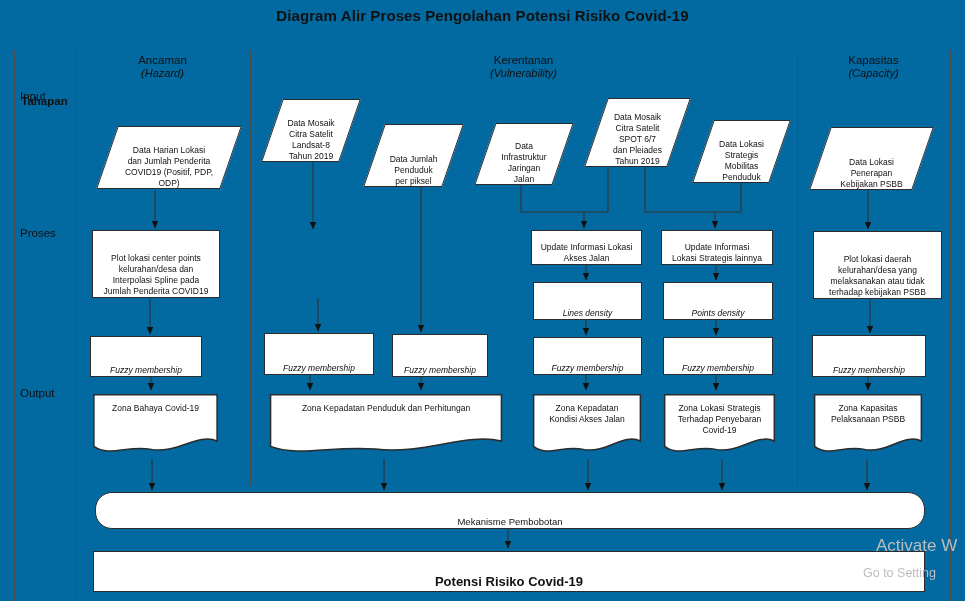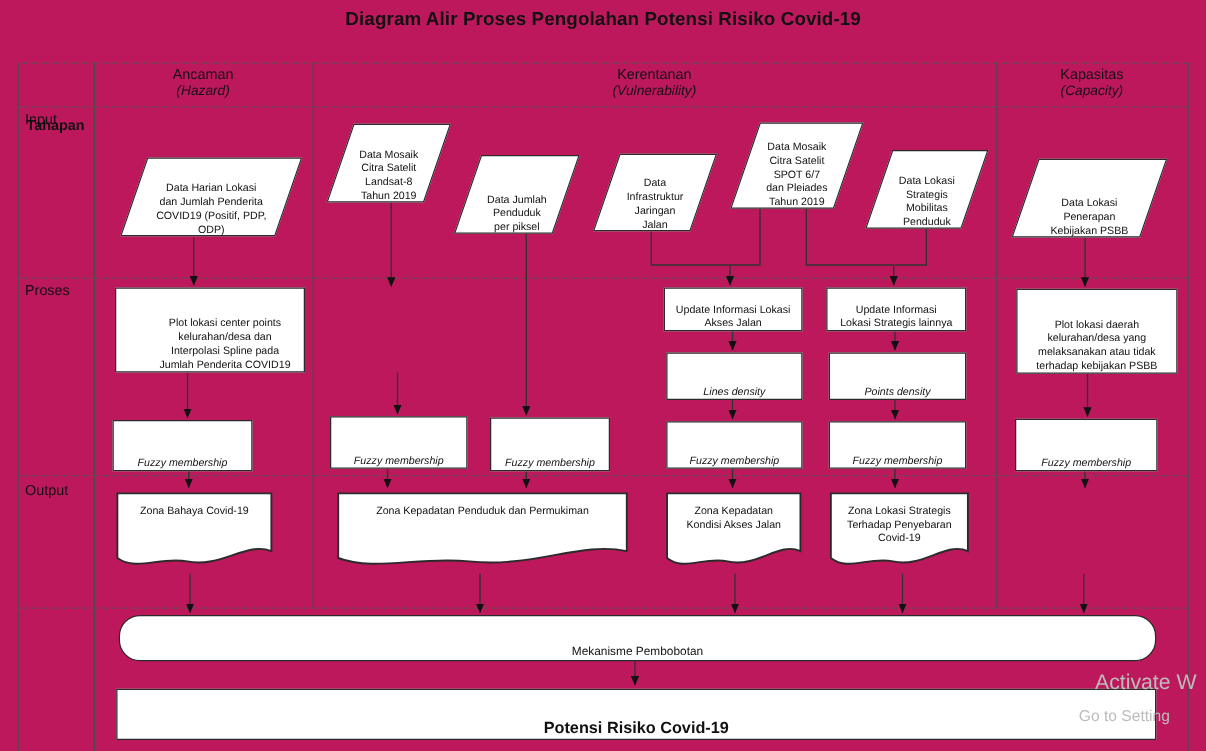--- a/index.html
+++ b/index.html
@@ -1,16 +1,16 @@
 <!DOCTYPE html>
 <html><head>
 <meta charset="utf-8">
 <style>
   html,body{margin:0;padding:0;background:#fff;}
-  .stage{position:relative;width:965px;height:601px;background:#be185d;overflow:hidden;
+  .stage{position:relative;width:965px;height:601px;background:#0369a1;overflow:hidden;
          font-family:"Liberation Sans",sans-serif;color:#111;}
   .title{position:absolute;top:7px;left:0;width:100%;text-align:center;
          font-size:15px;font-weight:bold;letter-spacing:.1px;}
   .vline{position:absolute;width:0;border-left:1.3px solid #4a4a4a;}
   .hline{position:absolute;height:0;border-top:1.6px dotted #555;}
   .corner{position:absolute;left:14px;top:55px;width:61px;text-align:center;
           font-weight:bold;font-size:11.5px;margin-top:40px;}
   .rowlabel{position:absolute;left:20px;font-size:11.5px;}
   .colheader{position:absolute;top:53px;text-align:center;font-size:11.5px;
              font-weight:normal;line-height:1.25;}
@@ -144,21 +144,21 @@
 Strategis
 Mobilitas
 Penduduk</div>
     </div>
     <div class="node parallelogram" style="left: 808px; top: 127px; width: 127px; height: 63px;">
       <span class="pshape"></span>
       <div class="txt">Data Lokasi
 Penerapan
 Kebijakan PSBB</div>
     </div>
-    <div class="node process" style="left: 92px; top: 230px; width: 126px; height: 66px; padding-left: 24px;">
+    <div class="node process" style="left: 92px; top: 230px; width: 126px; height: 66px;">
       <div class="txt">Plot lokasi center points
 kelurahan/desa dan
 Interpolasi Spline pada
 Jumlah Penderita COVID19</div>
     </div>
     <div class="node process" style="left: 531px; top: 230px; width: 109px; height: 33px;">
       <div class="txt">Update Informasi Lokasi
 Akses Jalan</div>
     </div>
     <div class="node process" style="left: 661px; top: 230px; width: 110px; height: 33px;">
@@ -198,36 +198,43 @@
     <div class="node document" style="left: 92px; top: 392px; width: 127px; height: 68px;">
       <svg viewBox="0 0 200 100" preserveAspectRatio="none">
         <path d="M3,4 L197,4 L197,72 C166,60 134,92 91,84 C57,78 27,96 3,80 Z"></path>
       </svg>
       <div class="txt">Zona Bahaya Covid-19</div>
     </div>
     <div class="node document" style="left: 267px; top: 392px; width: 238px; height: 68px;">
       <svg viewBox="0 0 200 100" preserveAspectRatio="none">
         <path d="M3,4 L197,4 L197,72 C166,60 134,92 91,84 C57,78 27,96 3,80 Z"></path>
       </svg>
-      <div class="txt">Zona Kepadatan Penduduk dan Permukiman</div>
+      <div class="txt">Zona Kepadatan Penduduk dan Perhitungan</div>
     </div>
     <div class="node document" style="left: 532px; top: 392px; width: 110px; height: 68px;">
       <svg viewBox="0 0 200 100" preserveAspectRatio="none">
         <path d="M3,4 L197,4 L197,72 C166,60 134,92 91,84 C57,78 27,96 3,80 Z"></path>
       </svg>
       <div class="txt">Zona Kepadatan
 Kondisi Akses Jalan</div>
     </div>
     <div class="node document" style="left: 663px; top: 392px; width: 113px; height: 68px;">
       <svg viewBox="0 0 200 100" preserveAspectRatio="none">
         <path d="M3,4 L197,4 L197,72 C166,60 134,92 91,84 C57,78 27,96 3,80 Z"></path>
       </svg>
       <div class="txt">Zona Lokasi Strategis
 Terhadap Penyebaran
 Covid-19</div>
     </div>
+    <div class="node document" style="left: 813px; top: 392px; width: 110px; height: 68px;">
+      <svg viewBox="0 0 200 100" preserveAspectRatio="none">
+        <path d="M3,4 L197,4 L197,72 C166,60 134,92 91,84 C57,78 27,96 3,80 Z"></path>
+      </svg>
+      <div class="txt">Zona Kapasitas
+Pelaksanaan PSBB</div>
+    </div>
     <div class="node band" style="left: 95px; top: 492px; width: 828px; height: 35px; border-radius: 17px;">
       <div class="txt">Mekanisme Pembobotan</div>
     </div>
     <div class="node band emph" style="left: 93px; top: 551px; width: 830px; height: 39px;">
       <div class="txt">Potensi Risiko Covid-19</div>
     </div>
   </div>
 
 </body></html>

